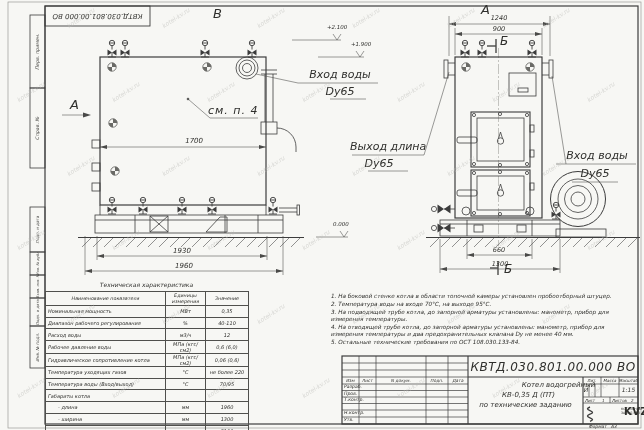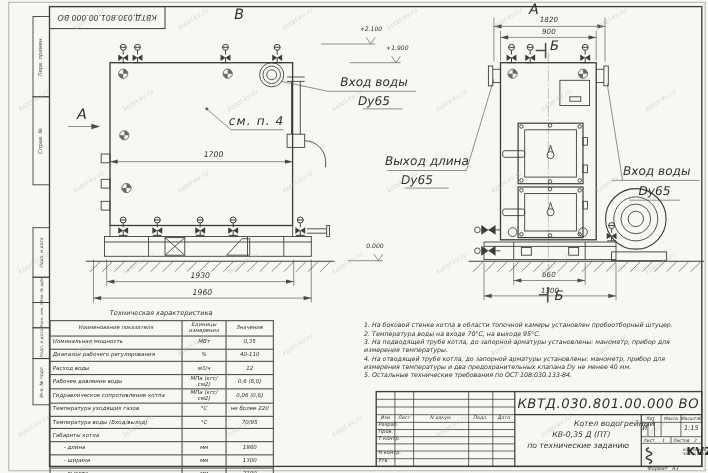--- a/index.html
+++ b/index.html
@@ -329,21 +329,21 @@
 <div class="t c" style="left:303px;top:69px;width:74px;font-size:11px;">Вход воды</div>
 <div class="t c" style="left:313px;top:86px;width:54px;font-size:11px;">Dy65</div>
 <div class="t c" style="left:350px;top:141px;width:74px;font-size:11px;">Выход длина</div>
 <div class="t c" style="left:352px;top:158px;width:54px;font-size:11px;">Dy65</div>
 <div class="t c" style="left:558px;top:150px;width:78px;font-size:11px;">Вход воды</div>
 <div class="t c" style="left:568px;top:168px;width:54px;font-size:11px;">Dy65</div>
 
 <div class="t c" style="left:163px;top:138px;width:40px;font-size:7px;text-align:right;">1700</div>
 <div class="t c" style="left:162px;top:248px;width:40px;font-size:7px;">1930</div>
 <div class="t c" style="left:164px;top:263px;width:40px;font-size:7px;">1960</div>
-<div class="t c" style="left:482px;top:15px;width:34px;font-size:6.5px;">1820</div>
+<div class="t c" style="left:482px;top:15px;width:34px;font-size:6.5px;">1240</div>
 <div class="t c" style="left:485px;top:26px;width:28px;font-size:6.5px;">900</div>
 <div class="t c" style="left:483px;top:247px;width:32px;font-size:6.5px;">660</div>
 <div class="t c" style="left:485px;top:261px;width:30px;font-size:6.5px;">1300</div>
 
 <div class="t" style="left:327px;top:25px;font-size:5.5px;">+2.100</div>
 <div class="t" style="left:351px;top:42px;font-size:5.5px;">+1.900</div>
 <div class="t" style="left:333px;top:222px;font-size:5.5px;">0.000</div>
 
 <div class="t c" style="left:45px;top:282px;width:203px;font-size:6px;">Техническая характеристика</div>
 <table class="tech">

